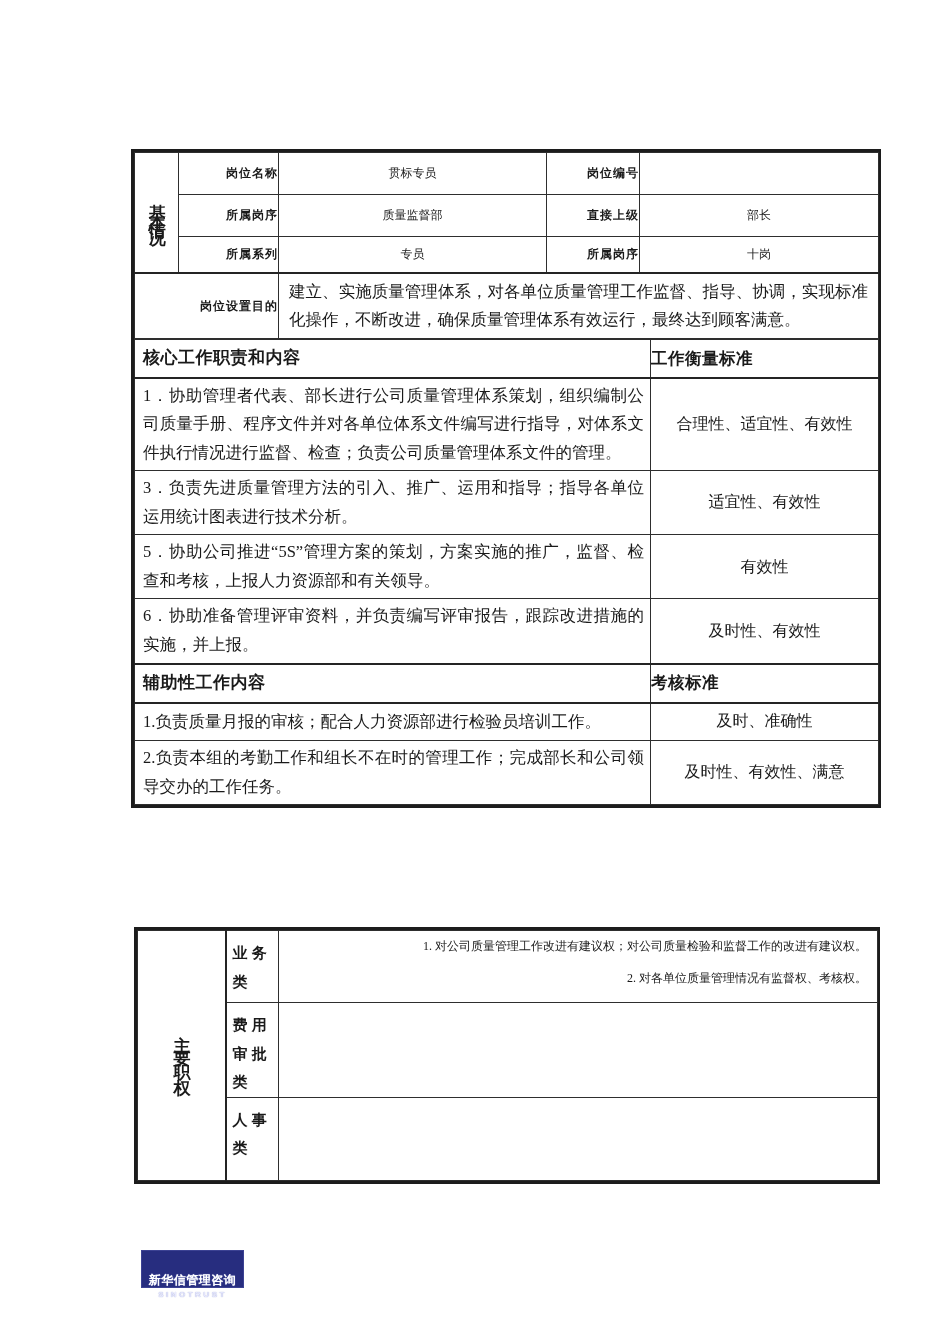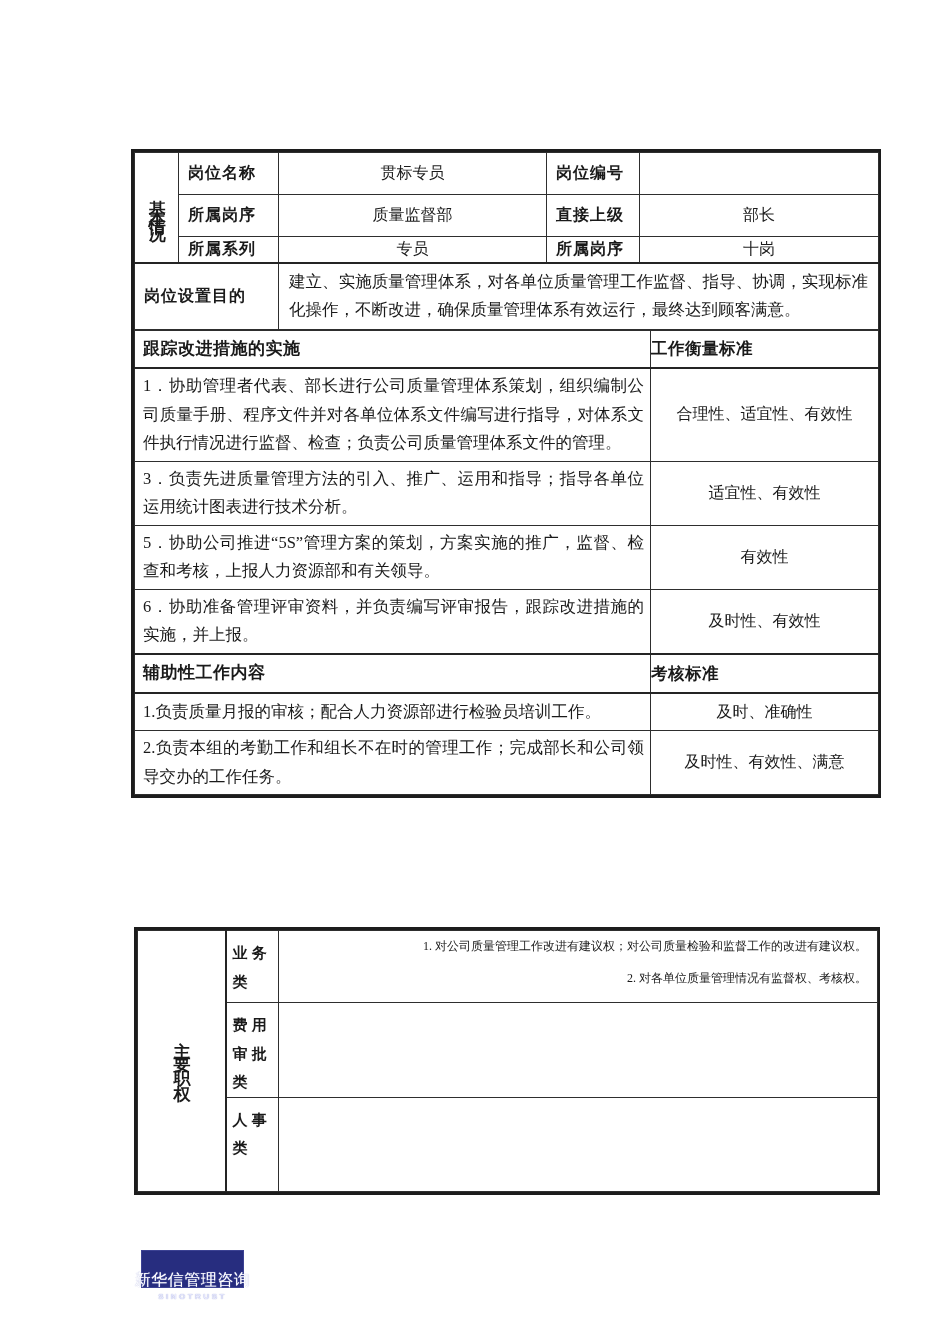--- a/index.html
+++ b/index.html
@@ -26,26 +26,26 @@
     border: 1px solid #2e2e2e;
     vertical-align: middle;
     font-size: 16px;
     line-height: 1.55;
     overflow: hidden;
   }
 
   .lbl {
     font-family: "Liberation Sans", sans-serif;
     font-weight: bold;
-    font-size: 16px;
-    text-align: left;
+    font-size: 12px;
+    text-align: right;
     padding-left: 9px;
     letter-spacing: 1px;
   }
-  .val { text-align: center; font-size: 16px; }
+  .val { text-align: center; font-size: 12px; }
 
   .vert-cell { text-align: center; vertical-align: middle; }
   .vert-label {
     display: inline-block;
     writing-mode: vertical-lr;
     text-orientation: upright;
     font-family: "Liberation Sans", sans-serif;
     font-weight: bold;
     font-size: 17px;
   }
@@ -106,22 +106,22 @@
     position: absolute;
     left: 141px; top: 1250px;
     width: 103px; height: 38px;
     border: 1px solid #3c4293;
     display: flex; flex-direction: column;
     align-items: center; justify-content: center;
     gap: 1px;
   }
   .logo-cn {
     font-family: "Liberation Sans", sans-serif;
-    font-weight: normal;
-    font-size: 16px;
+    font-weight: bold;
+    font-size: 12px;
     color: #ffffff;
     letter-spacing: 0.5px;
     text-shadow: 0 0 1px #9aa0d8;
     white-space: nowrap;
     margin-top: 32px;
   }
   .logo-en {
     font-family: "Liberation Sans", sans-serif;
     font-weight: bold;
     font-size: 8px;
@@ -155,41 +155,41 @@
         <td class="val">贯标专员</td>
         <td class="lbl">岗位编号</td>
         <td class="val"></td>
       </tr>
       <tr style="height:42px">
         <td class="lbl">所属岗序</td>
         <td class="val">质量监督部</td>
         <td class="lbl">直接上级</td>
         <td class="val">部长</td>
       </tr>
-      <tr style="height:26px">
+      <tr style="height:36px">
         <td class="lbl">所属系列</td>
         <td class="val">专员</td>
         <td class="lbl">所属岗序</td>
         <td class="val">十岗</td>
       </tr>
       <tr style="height:56px" class="purpose-row">
         <td class="lbl" colspan="2">岗位设置目的</td>
         <td class="purpose-text" colspan="3">建立、实施质量管理体系，对各单位质量管理工作监督、指导、协调，实现标准化操作，不断改进，确保质量管理体系有效运行，最终达到顾客满意。</td>
       </tr>
     </tbody>
       </table>
 
     <table>
       <colgroup>
         <col style="width:516px">
           <col style="width:228px">
       </colgroup>
       <tbody>
           <tr class="sec-head" style="height:38px">
-        <td class="head-left">跟踪改进措施的实施</td>
+        <td class="head-left">核心工作职责和内容</td>
         <td class="head-right">工作衡量标准</td>
       </tr>
       <tr style="height:91px">
         <td class="duty-content">1．协助管理者代表、部长进行公司质量管理体系策划，组织编制公司质量手册、程序文件并对各单位体系文件编写进行指导，对体系文件执行情况进行监督、检查；负责公司质量管理体系文件的管理。</td>
         <td class="duty-standard">合理性、适宜性、有效性</td>
       </tr>
       <tr style="height:57px">
         <td class="duty-content">3．负责先进质量管理方法的引入、推广、运用和指导；指导各单位运用统计图表进行技术分析。</td>
         <td class="duty-standard">适宜性、有效性</td>
       </tr>
@@ -235,21 +235,21 @@
           <div class="auth-item">1. 对公司质量管理工作改进有建议权；对公司质量检验和监督工作的改进有建议权。</div>
           <div class="auth-item">2. 对各单位质量管理情况有监督权、考核权。</div>
         </td>
       </tr>
       <tr style="height:92px">
         <td class="auth-label-cell">费 用
 审 批
 类</td>
         <td class="auth-content-cell"></td>
       </tr>
-      <tr style="height:94px">
+      <tr style="height:83px">
         <td class="auth-label-cell">人 事
 类</td>
         <td class="auth-content-cell"></td>
       </tr>
     </tbody>
       </table>
   </div>
 
   <div class="logo" style="background: rgb(39, 45, 127);">
     <div class="logo-cn">新华信管理咨询</div>

